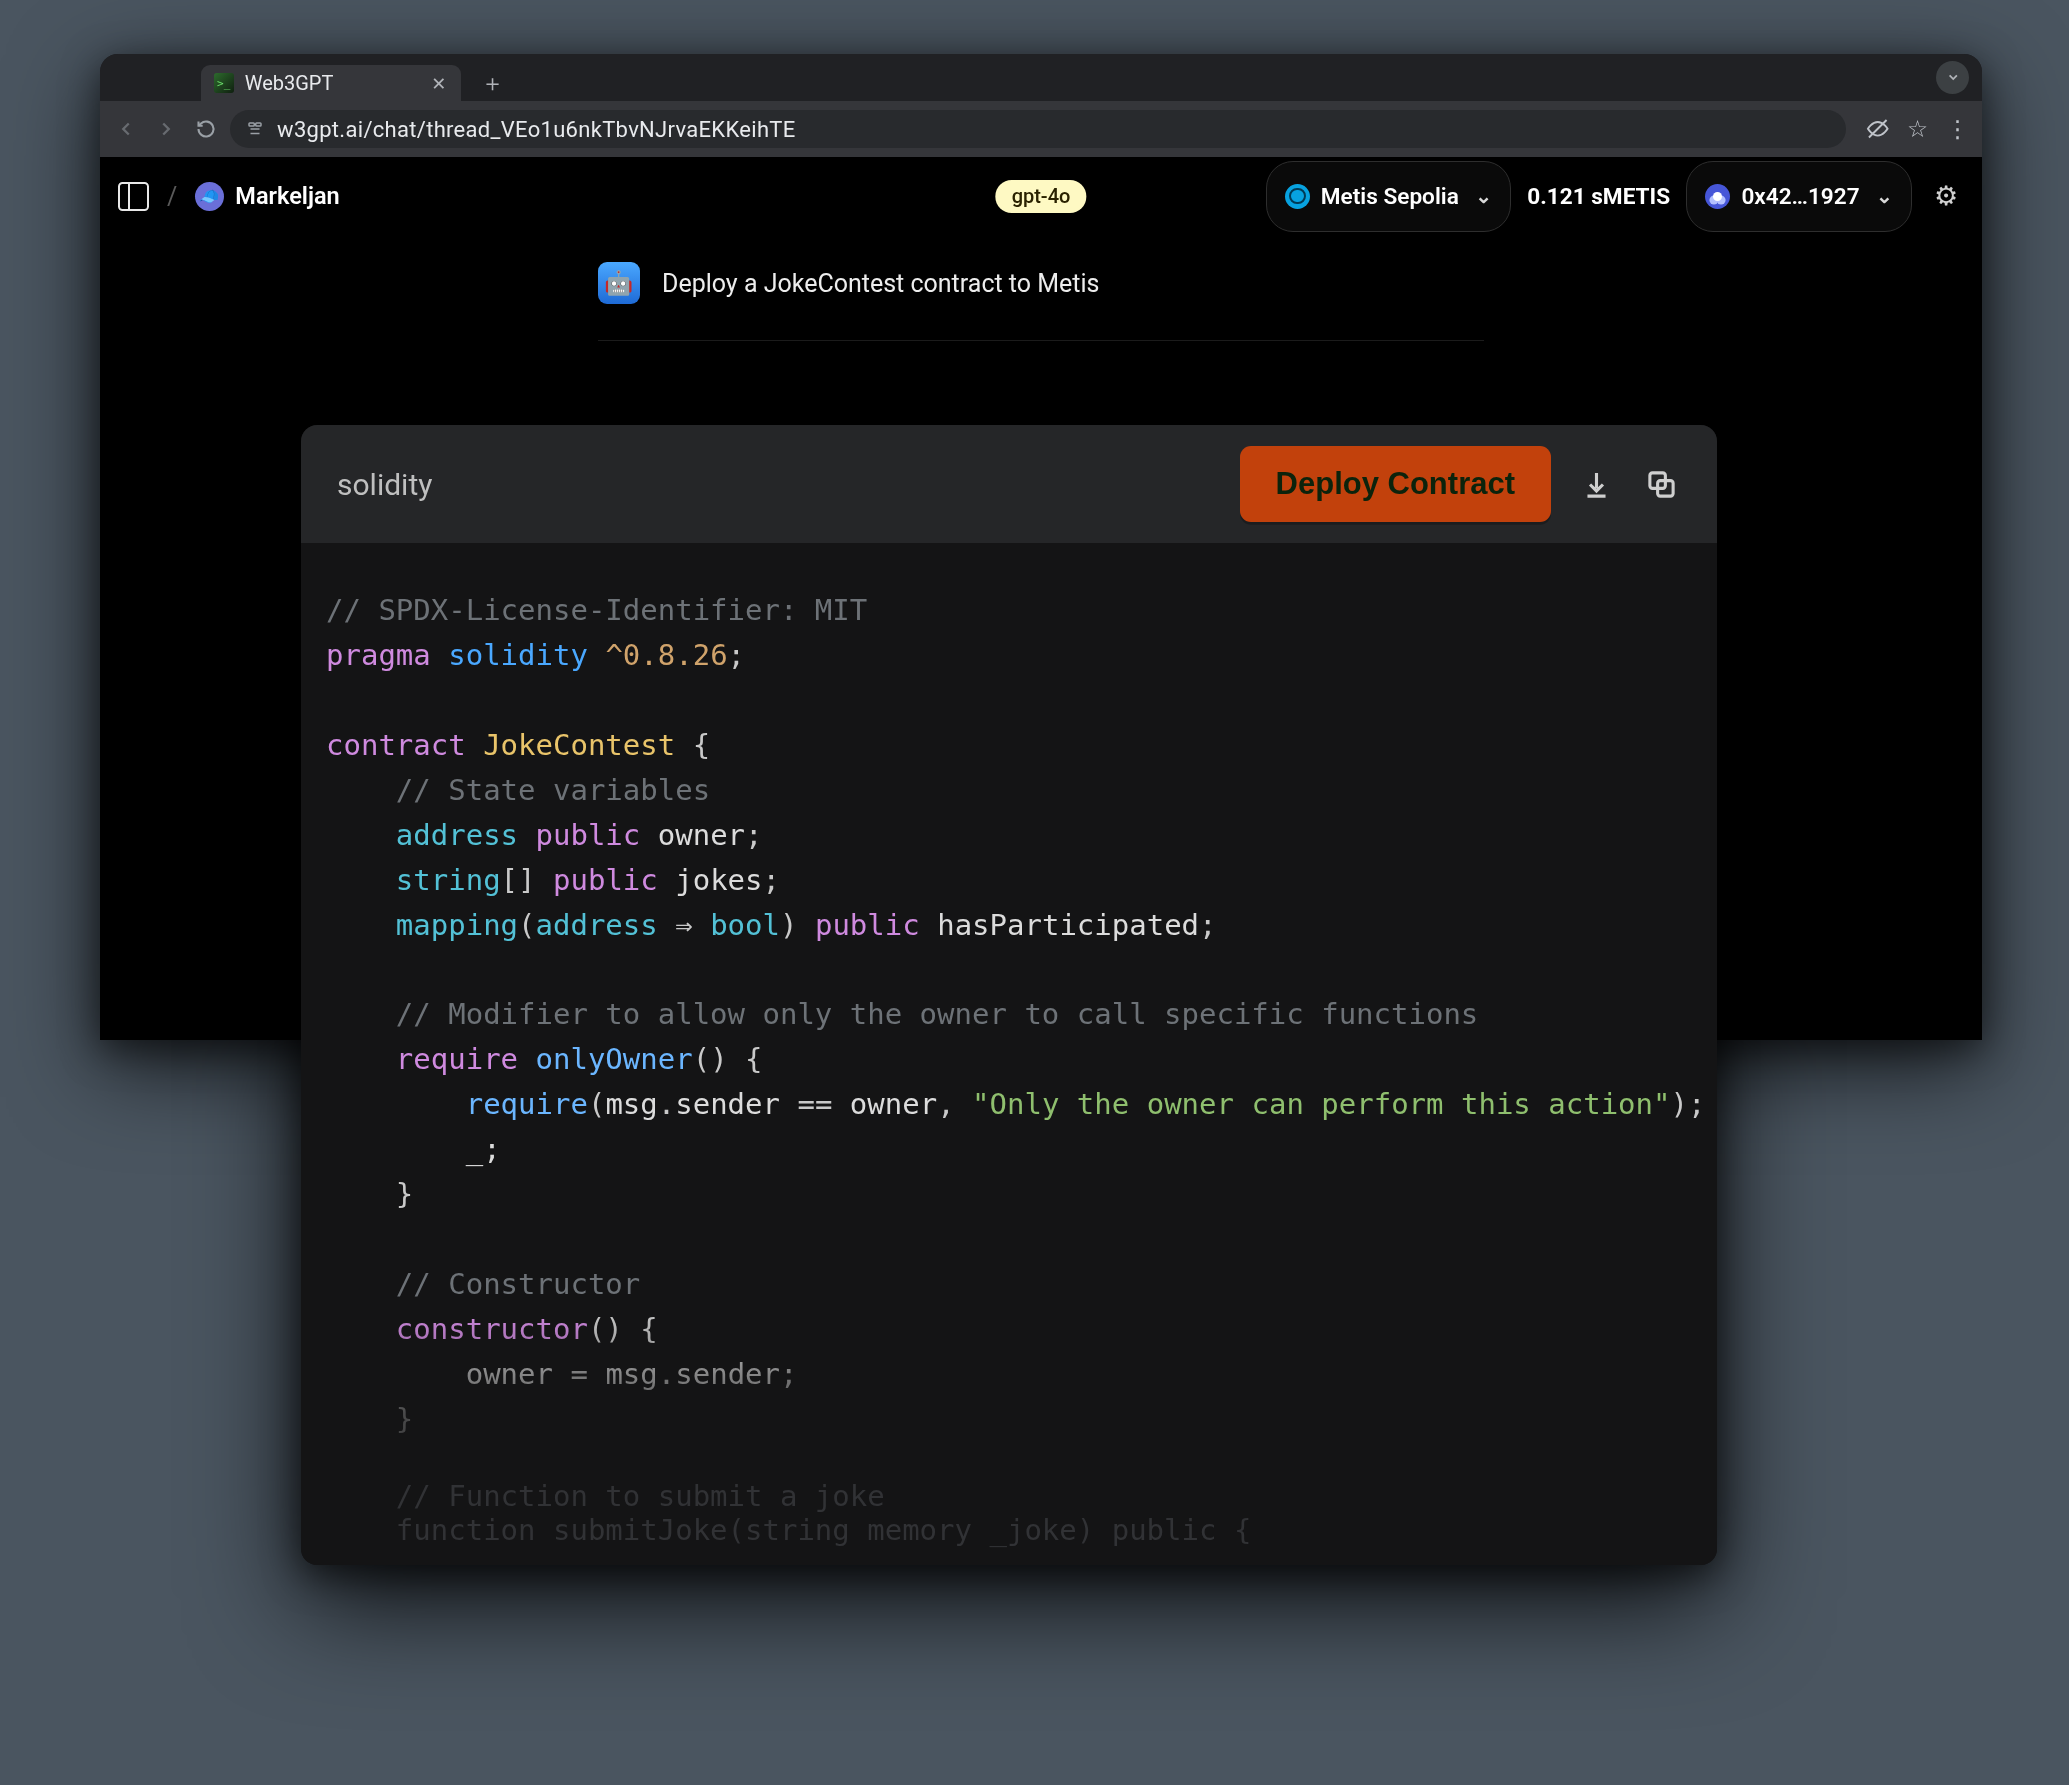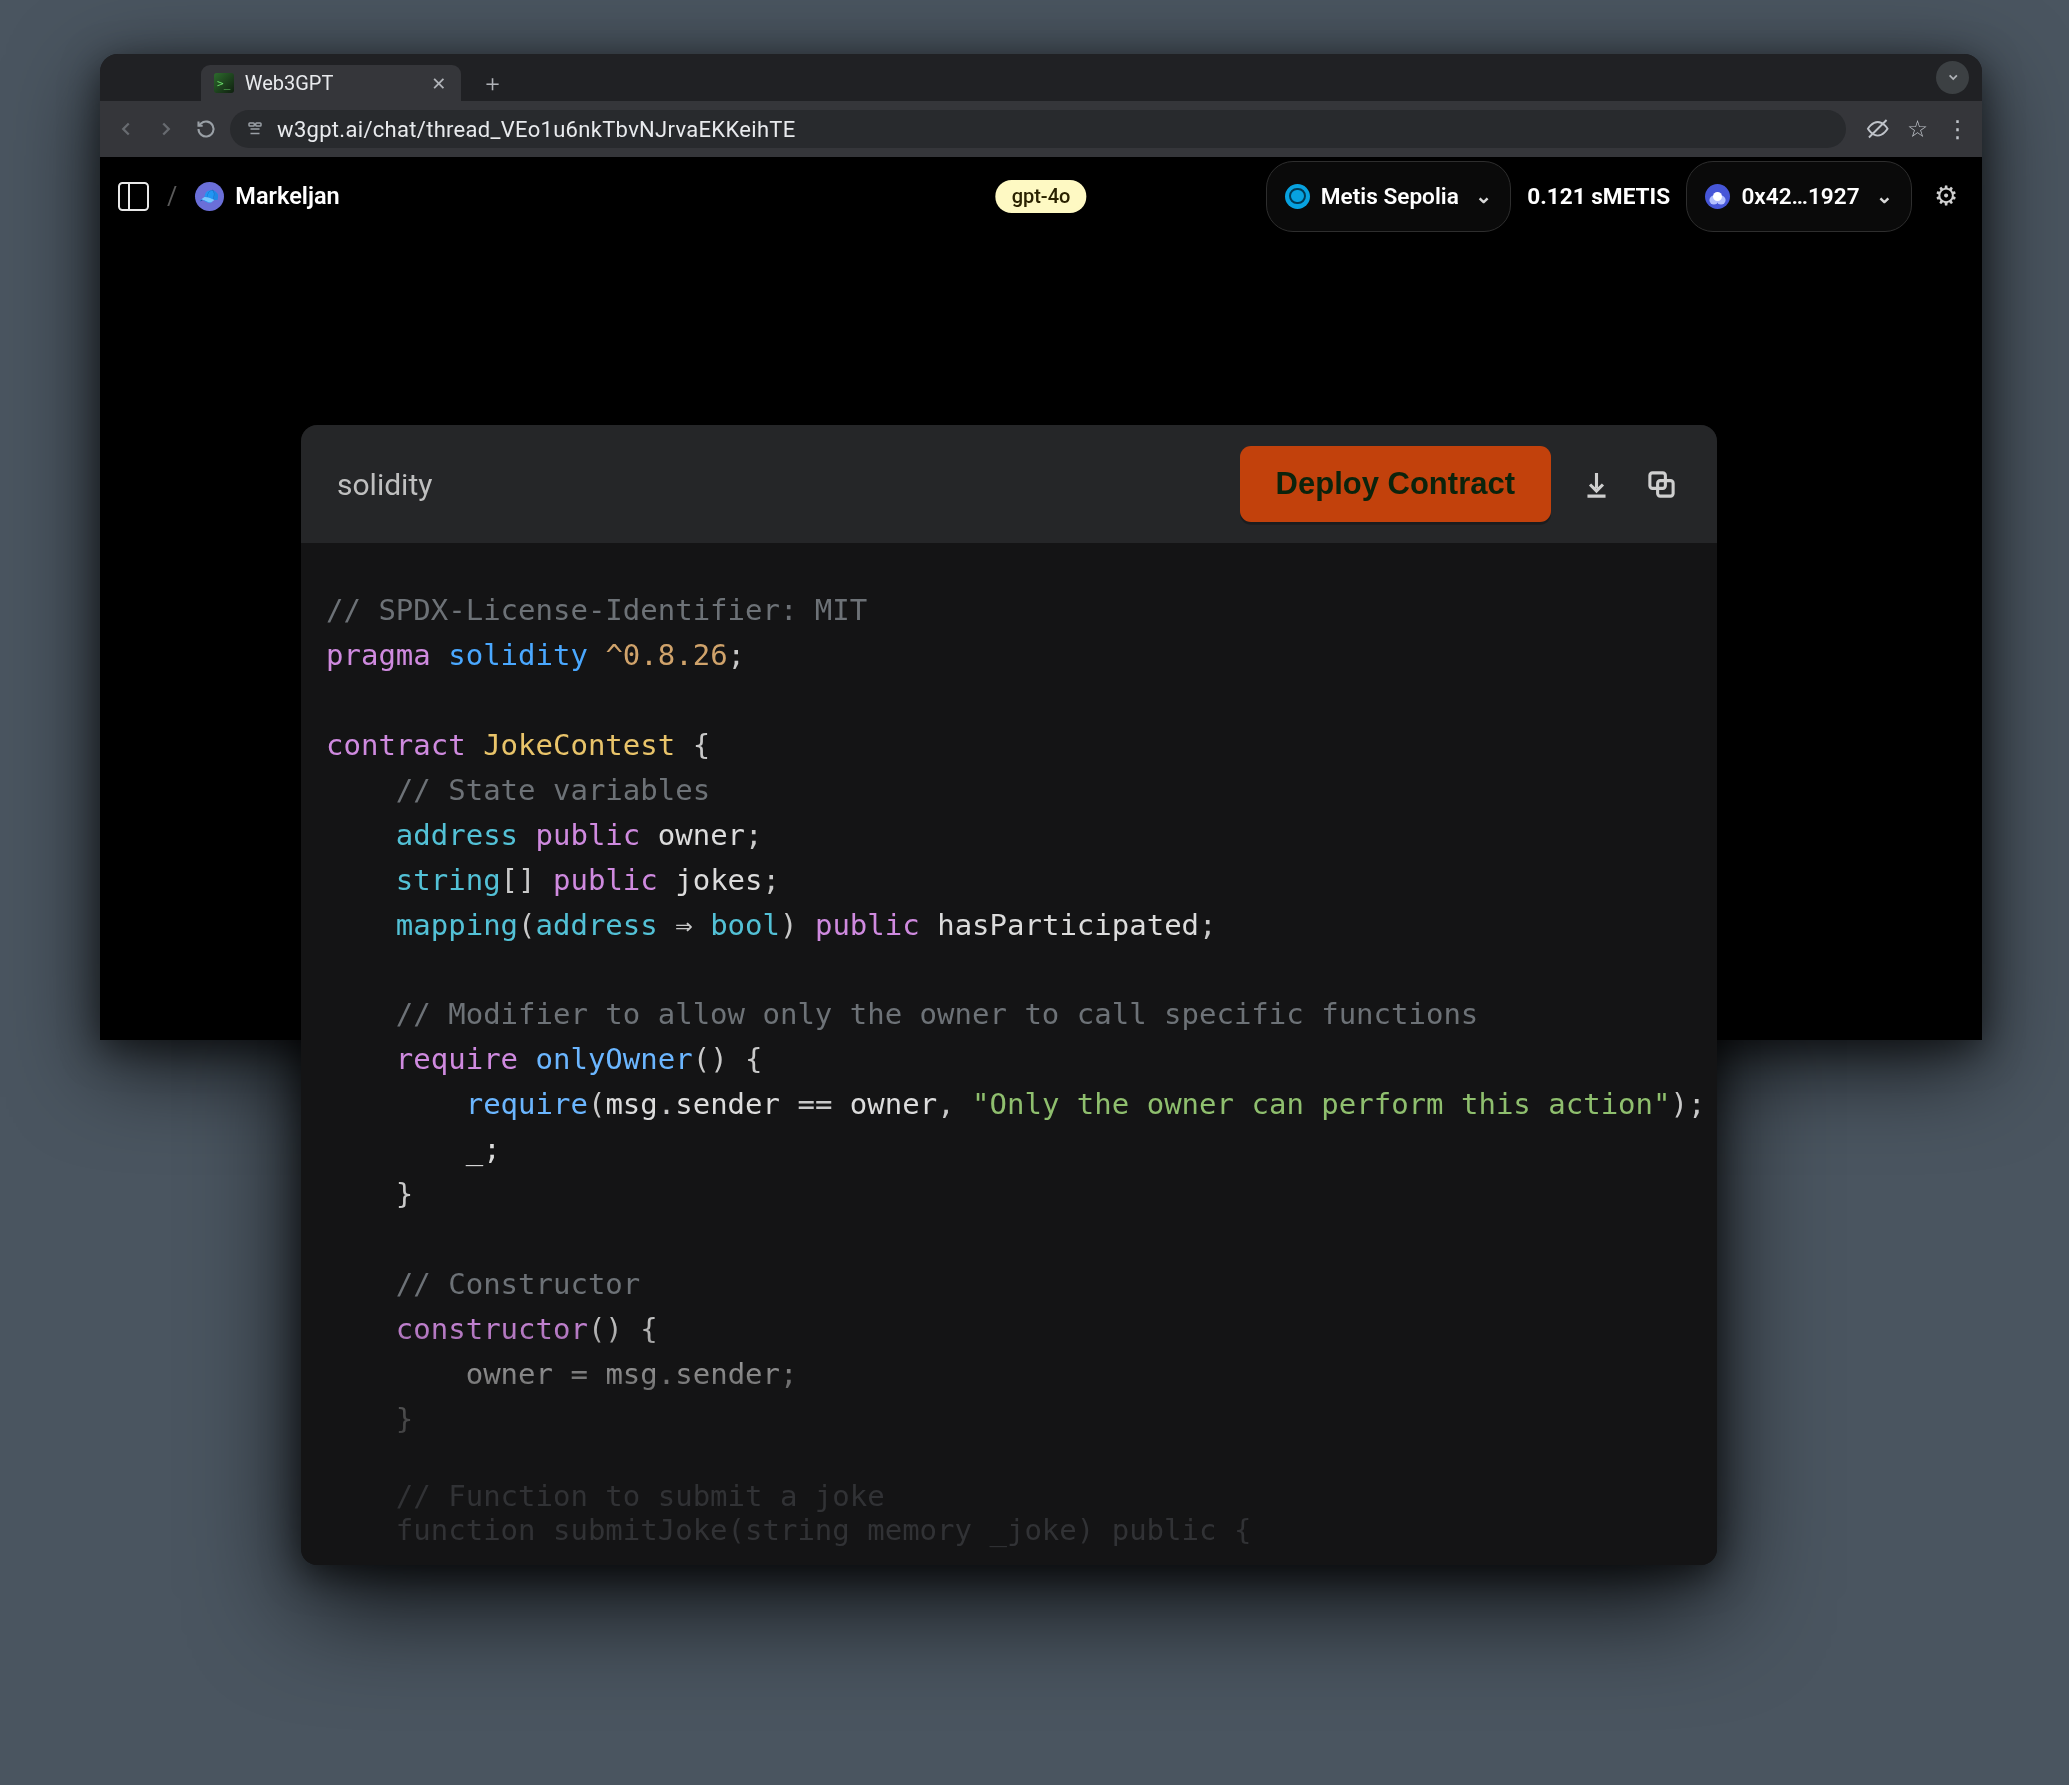--- a/index.html
+++ b/index.html
@@ -302,20 +302,27 @@
         <span class="balance">0.121 sMETIS</span>
         <div class="pill wallet">
           <span class="ic"></span>
           <span>0x42…1927</span>
           <span class="chev">⌄</span>
         </div>
         <span class="gear-ico">⚙</span>
       </div>
     </div>
 
+    <div class="chat-area">
+      <div class="msg-row">
+        <span class="avatar-lg"></span>
+        <span class="msg-text">Deploy a JokeContest contract to Metis</span>
+      </div>
+      <div class="hr"></div>
+    </div>
   </div>
 </div>
 
 <div class="code-panel">
   <div class="panel-header">
     <span class="lang-label">solidity</span>
     <span class="spacer"></span>
     <button class="deploy-btn">Deploy Contract</button>
     <span class="hdr-ico">
       <svg viewBox="0 0 24 24">

